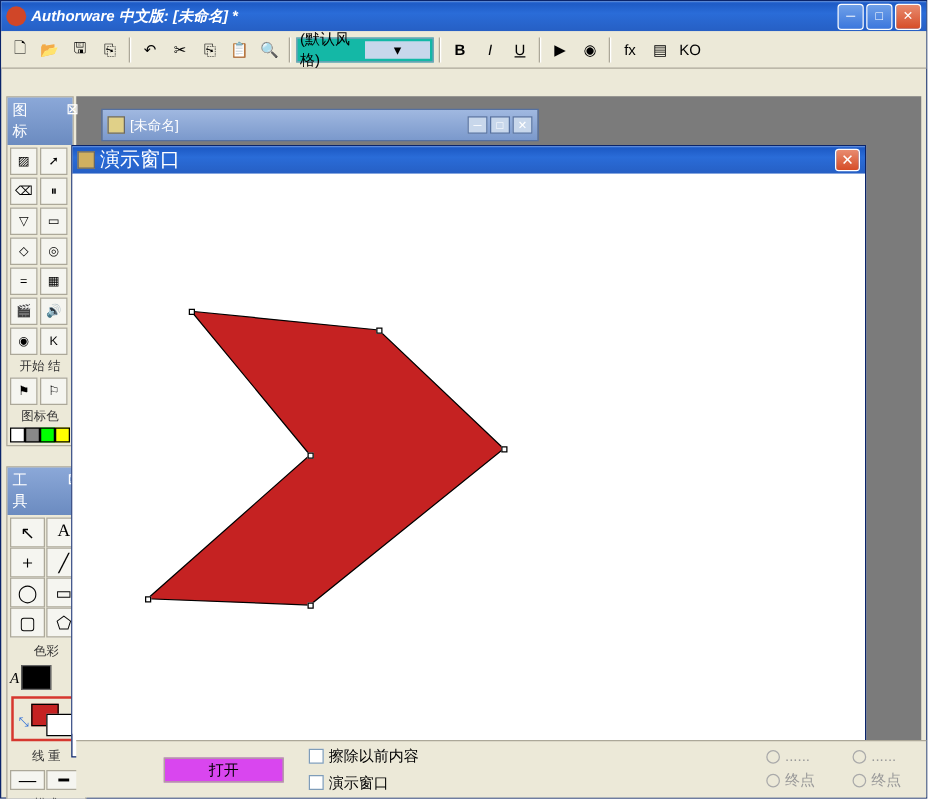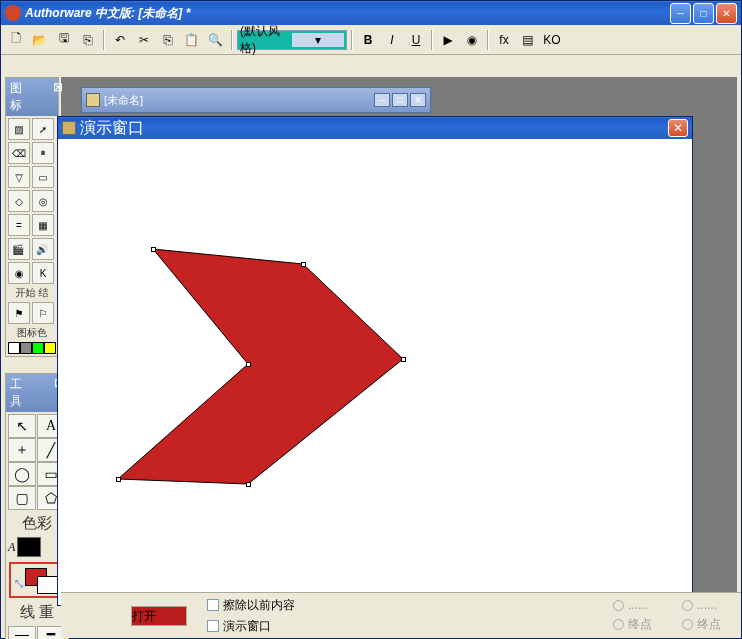--- a/index.html
+++ b/index.html
@@ -36,21 +36,21 @@
 .palette-body { padding: 2px; display: flex; flex-wrap: wrap; gap: 2px; }
 .picon { width: 22px; height: 22px; border: 1px solid #aca899; background: #f5f5f0; display: flex; align-items: center; justify-content: center; font-size: 10px; }
 .palette-label { font-size: 10px; color: #333; text-align: center; width: 100%; }
 .color-row { display: flex; }
 .cswatch { width: 12px; height: 12px; border: 1px solid #000; }
 
 
 .tool-palette { position: absolute; left: 4px; top: 372px; width: 64px; background: #ece9d8; border: 1px solid #aca899; }
 .tool-grid { display: grid; grid-template-columns: 1fr 1fr; gap: 0; padding: 2px; }
 .tool-btn { width: 28px; height: 24px; border: 1px solid #aca899; background: #f5f5f0; display: flex; align-items: center; justify-content: center; font-size: 14px; }
-.tool-label { font-size: 15px; text-align: center; padding: 2px 0; color: #333; }
+.tool-label { font-size: 10px; text-align: center; padding: 2px 0; color: #333; }
 .color-section { display: flex; padding: 2px; gap: 2px; align-items: center; }
 .fg-color { width: 24px; height: 20px; background: #000; border: 1px solid #666; }
 
 .fill-section { padding: 3px; }
 .fill-box-outer { position: relative; border: 2px solid #d6372e; padding: 3px; width: 58px; height: 36px; }
 .fill-swatch-fg { width: 22px; height: 18px; background: #c52222; border: 1px solid #000; position: absolute; left: 14px; top: 4px; }
 .fill-swatch-bg { width: 22px; height: 18px; background: #fff; border: 1px solid #000; position: absolute; left: 26px; top: 12px; }
 .fill-arrow-icon { position: absolute; left: 4px; top: 14px; font-size: 10px; color: #2a6cd8; }
 
 
@@ -71,21 +71,21 @@
 .pres-title .ptxt { flex: 1; font-weight: normal; font-size: 16px; }
 .pres-title .pclose { width: 20px; height: 18px; background: linear-gradient(#e88b6f, #d64d28); border: 1px solid #fff; border-radius: 3px; color: #fff; display: flex; align-items: center; justify-content: center; }
 .pres-menu { background: #ece9d8; height: 18px; padding: 2px 6px; border-bottom: 1px solid #000; }
 .pres-canvas { position: relative; background: #fff; height: calc(100% - 40px); }
 
 .shape-arrow { position: absolute; left: 50px; top: 105px; }
 .sel-handle { position: absolute; width: 5px; height: 5px; background: #fff; border: 1px solid #000; }
 
 
 .bottom-bar { position: absolute; left: 60px; bottom: 0; right: 0; height: 46px; background: #ece9d8; border-top: 1px solid #aca899; display: flex; align-items: center; padding: 4px 10px; gap: 20px; }
-.open-btn { width: 56px; height: 20px; background: #b91c1c; border: 1px solid #aca899; text-align: left; line-height: 18px; }
+.open-btn { width: 96px; height: 20px; background: #d946ef; border: 1px solid #aca899; text-align: center; line-height: 18px; }
 .check-item { display: flex; align-items: center; gap: 4px; }
 .check-box { width: 12px; height: 12px; border: 1px solid #7f9db9; background: #fff; }
 .radio-item { display: flex; align-items: center; gap: 4px; color: #999; }
 .radio-c { width: 11px; height: 11px; border: 1px solid #aaa; border-radius: 50%; }
 .col { display: flex; flex-direction: column; gap: 4px; }
 </style>
 </head>
 <body>
 
 <div class="main-window">

